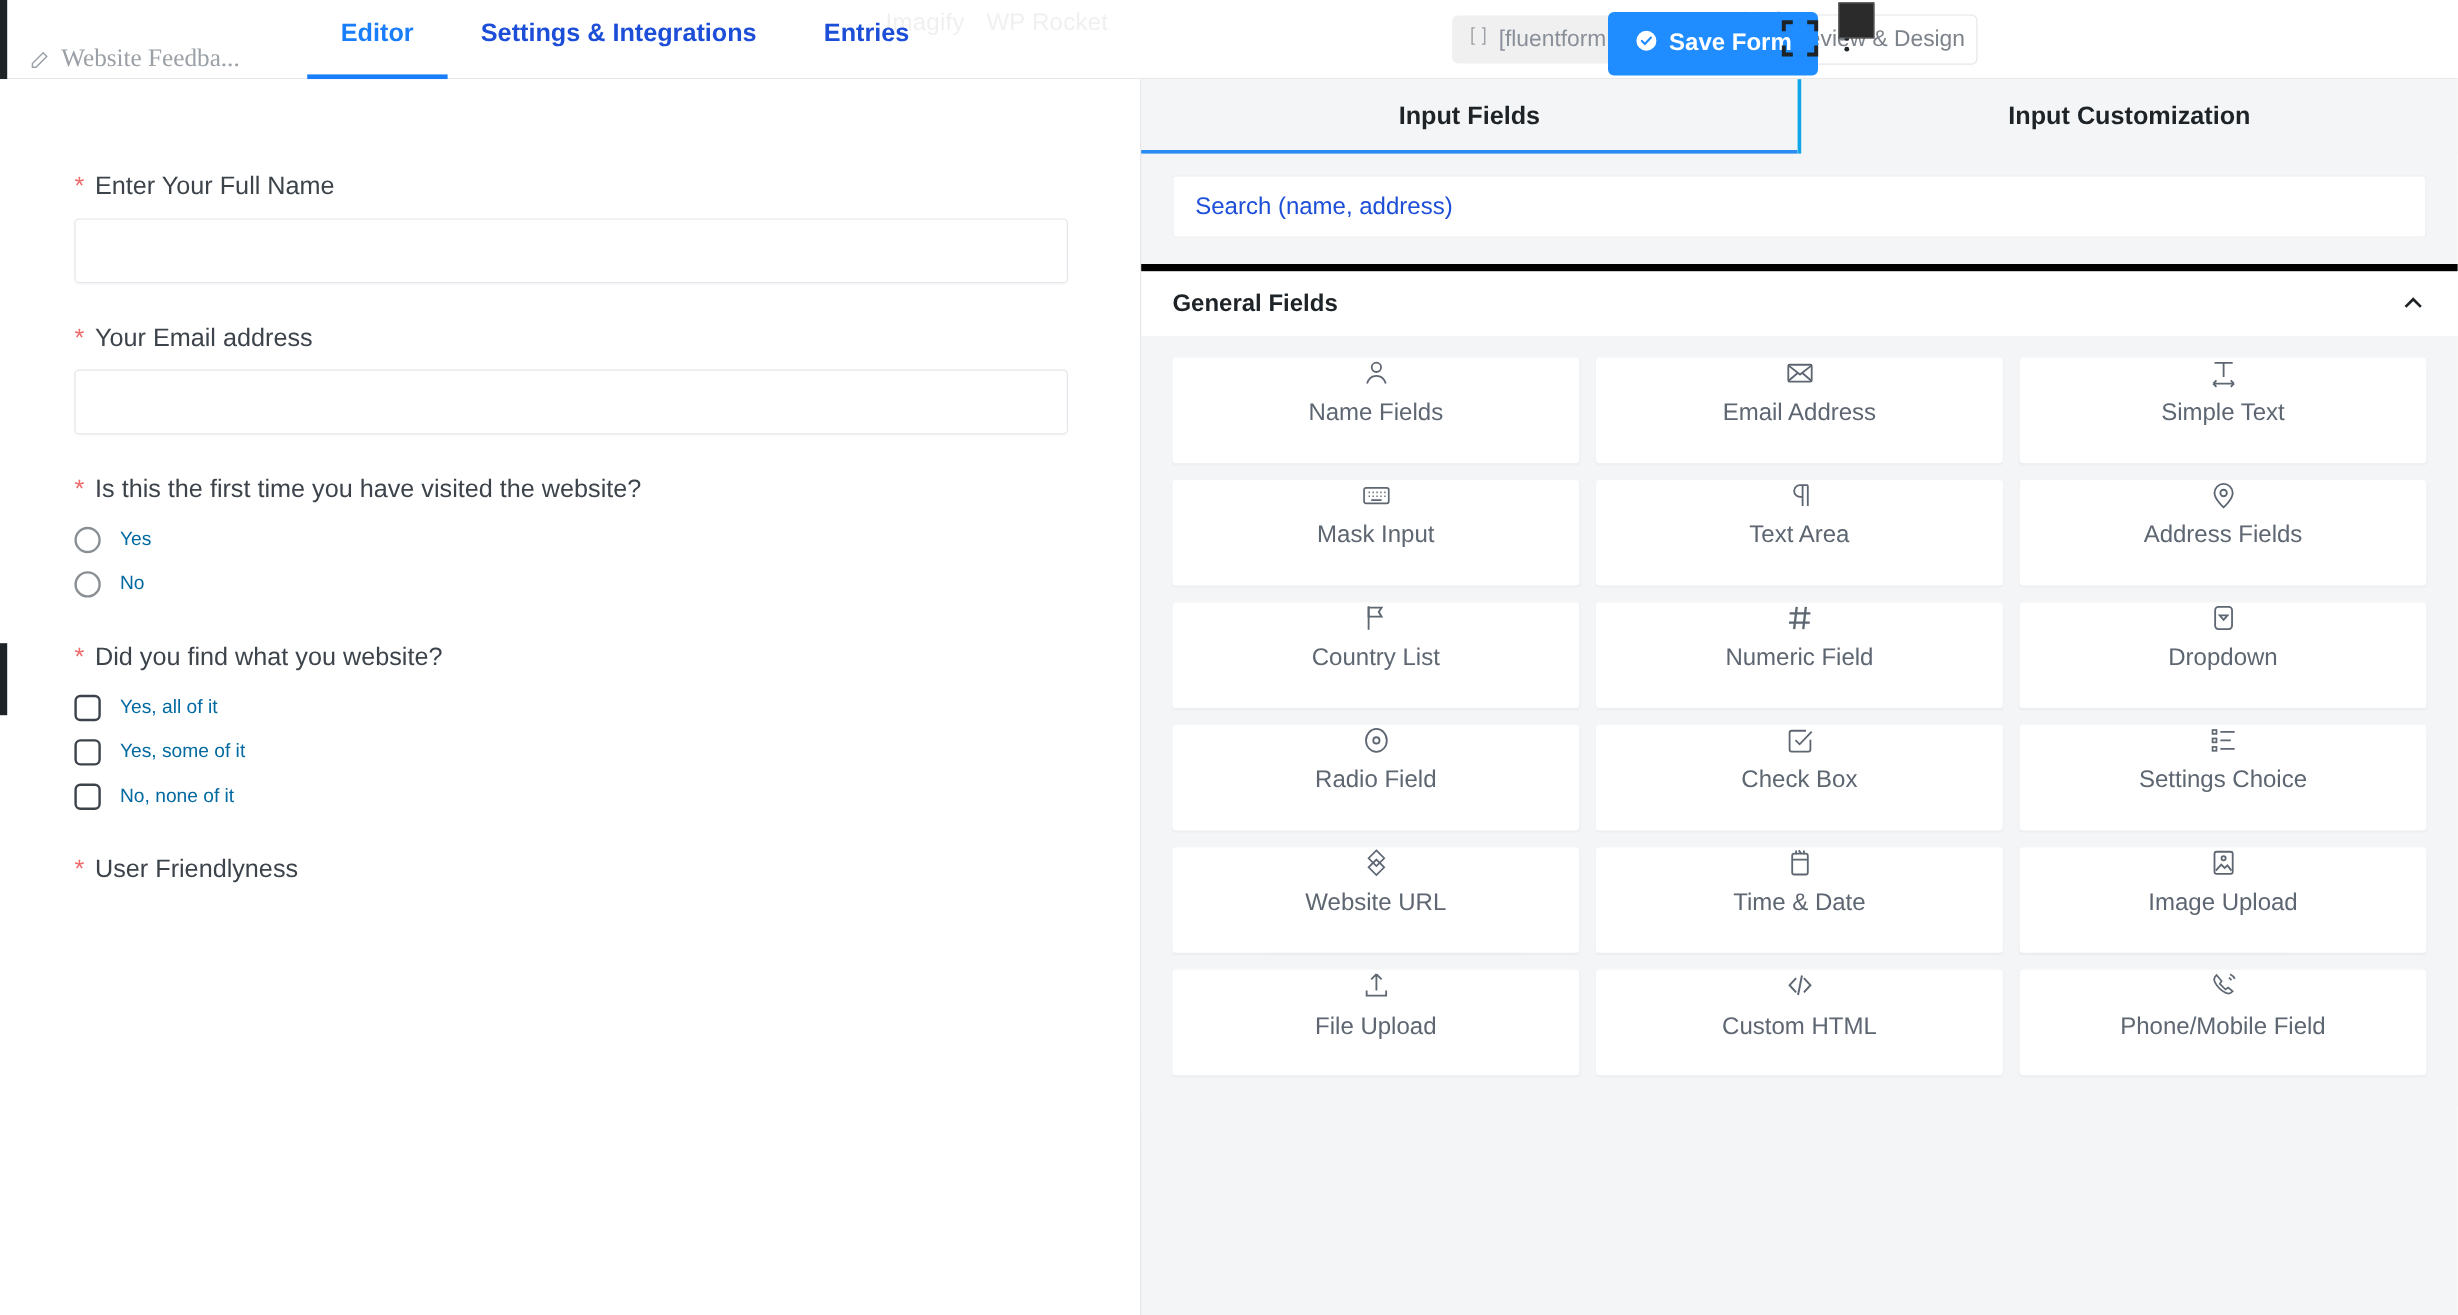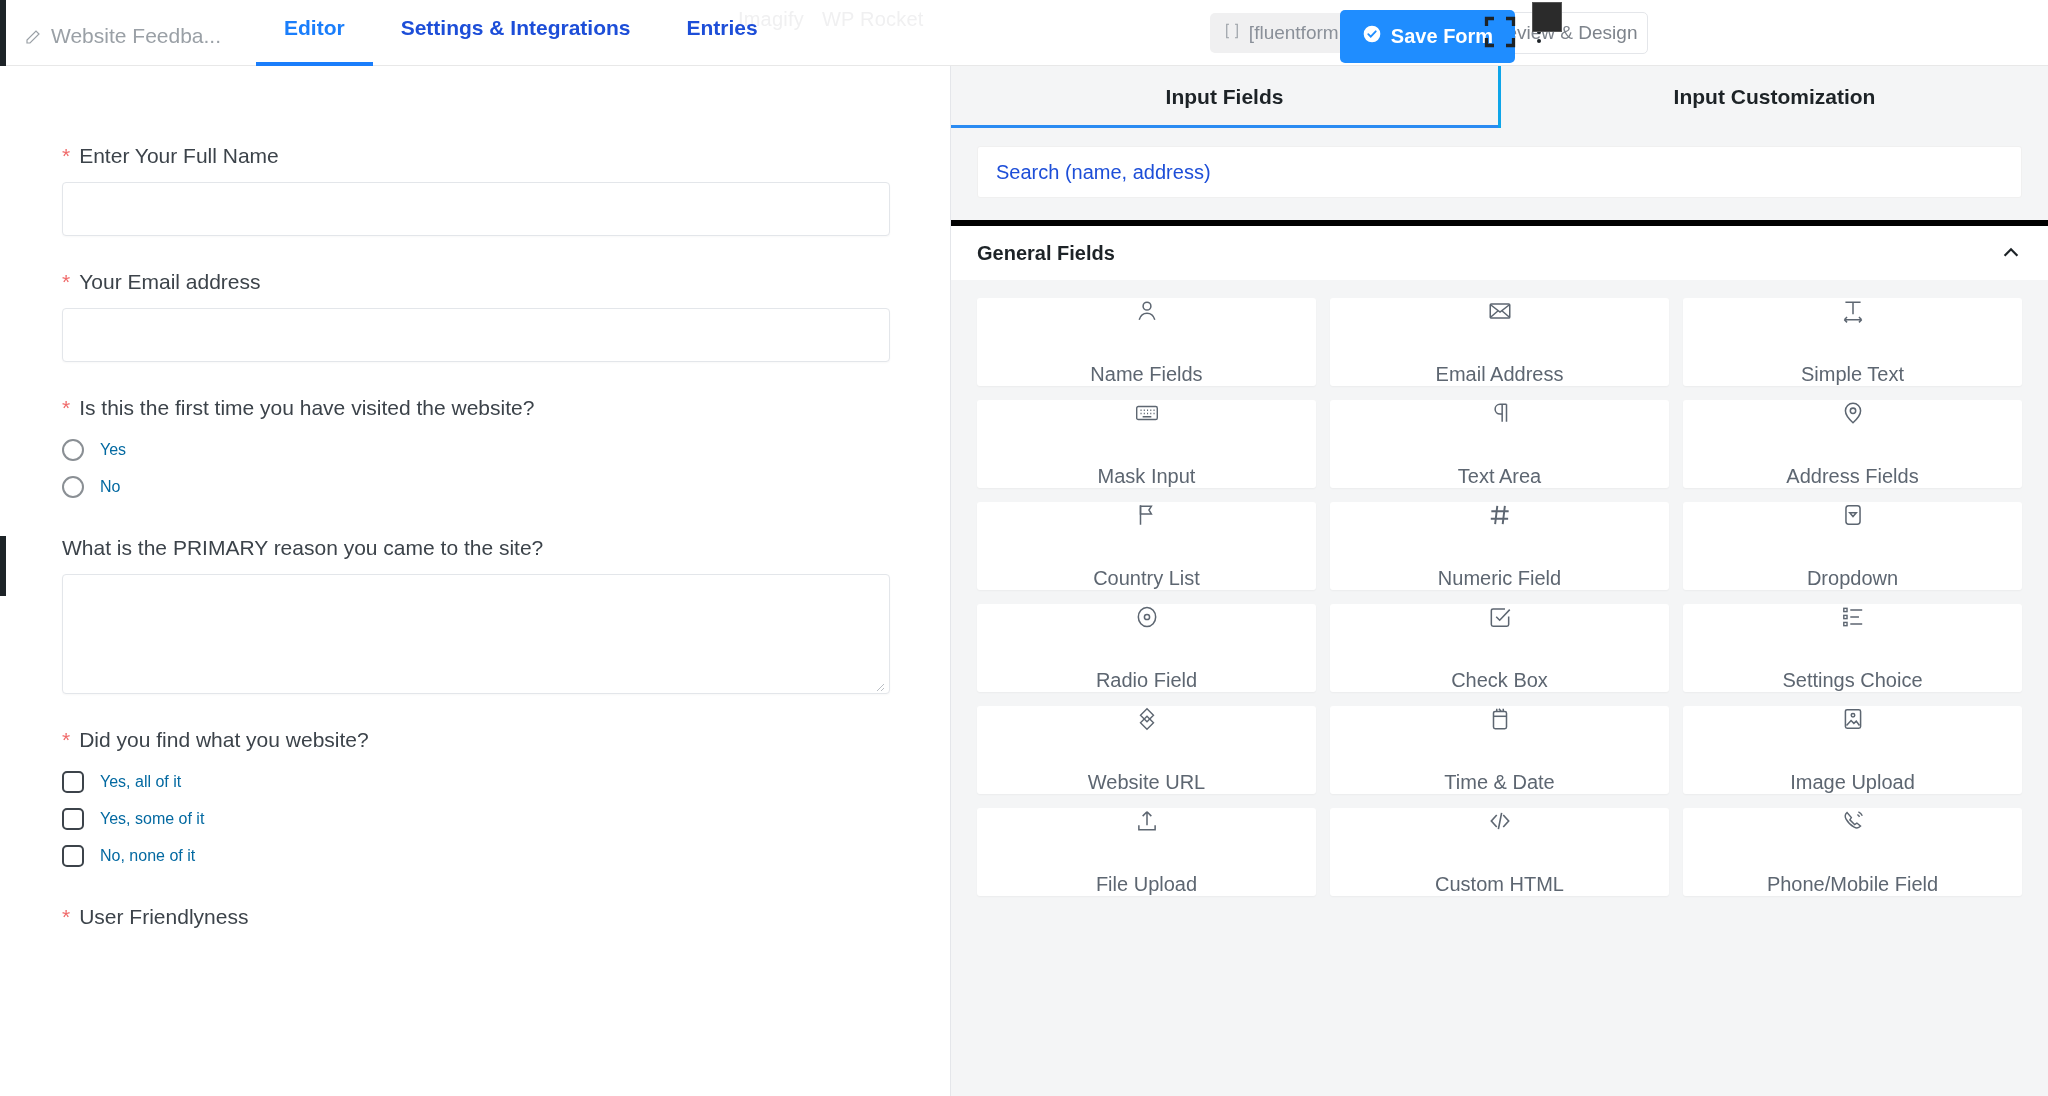--- a/index.html
+++ b/index.html
@@ -20,23 +20,23 @@
   .topbar-strip {
     position: absolute; top: 0; left: 0;
     width: 6px; height: 66px; background: #1d2327;
   }
   .ghost-admin {
     position: absolute; top: 8px; font-size: 20px;
     color: #f0f0f1; font-weight: 400; letter-spacing: .2px;
     white-space: nowrap;
   }
   .form-name {
-    position: absolute; top: 24px; left: 24px;
+    position: absolute; top: 36px; left: 24px;
     display: flex; align-items: center; gap: 9px;
-    font-size: 21px; color: #9aa0a6; white-space: nowrap;
+    font-size: 21px; color: #9aa0a6; white-space: nowrap; font-family: Liberation Serif, serif;
   }
   .pencil-icon { width: 18px; height: 18px; display: block; }
   .nav-tabs {
     position: absolute; top: 0; left: 256px; height: 66px;
     display: flex; align-items: flex-end; gap: 0;
   }
   .nav-tab {
     font-size: 21px; font-weight: 700; color: #1d4ed8;
     padding: 0 28px 26px 28px; white-space: nowrap;
     position: relative; cursor: pointer;
@@ -171,21 +171,21 @@
 
   .grid {
     padding: 18px 26px 26px 26px;
     display: grid; grid-template-columns: repeat(3, 1fr);
     gap: 14px 14px;
     background: #f4f5f6;
   }
   .card {
     background: #ffffff; border-radius: 3px;
     height: 88px; display: flex; flex-direction: column;
-    align-items: center; justify-content: space-between; gap: 9px;
+    align-items: center; justify-content: flex-start; gap: 9px;
     cursor: grab; box-shadow: 0 1px 2px rgba(0,0,0,.04);
   }
   .card-icon { width: 26px; height: 26px; color: #5d6671; }
   .card-icon svg { display: block; width: 100%; height: 100%; }
   .card-label { font-size: 20px; color: #5d6671; white-space: nowrap; }
   .card.tall { height: 88px; }
   .card.tall .card-label { margin-top: 2px; }
 </style>
 </head>
 <body>
@@ -292,32 +292,20 @@
       <div class="opt-row">
         <span class="radio-mark"></span>
         <span class="opt-label">Yes</span>
       </div>
       <div class="opt-row">
         <span class="radio-mark"></span>
         <span class="opt-label">No</span>
       </div>
     </div>
 
-    <div class="f-block">
-      <div class="f-label">
-        <span>What is the PRIMARY reason you came to the site?</span>
-      </div>
-      <div class="f-textarea">
-        <span class="resize-grip">
-          <svg viewBox="0 0 12 12" stroke="#b9bec4" stroke-width="1" fill="none">
-            <path d="M11 4L4 11M11 8L8 11"></path>
-          </svg>
-        </span>
-      </div>
-    </div>
 
     <div class="f-block">
       <div class="f-label">
         <span class="req">*</span>
         <span>Did you find what you website?</span>
       </div>
       <div class="opt-row">
         <span class="check-mark"></span>
         <span class="opt-label">Yes, all of it</span>
       </div>

